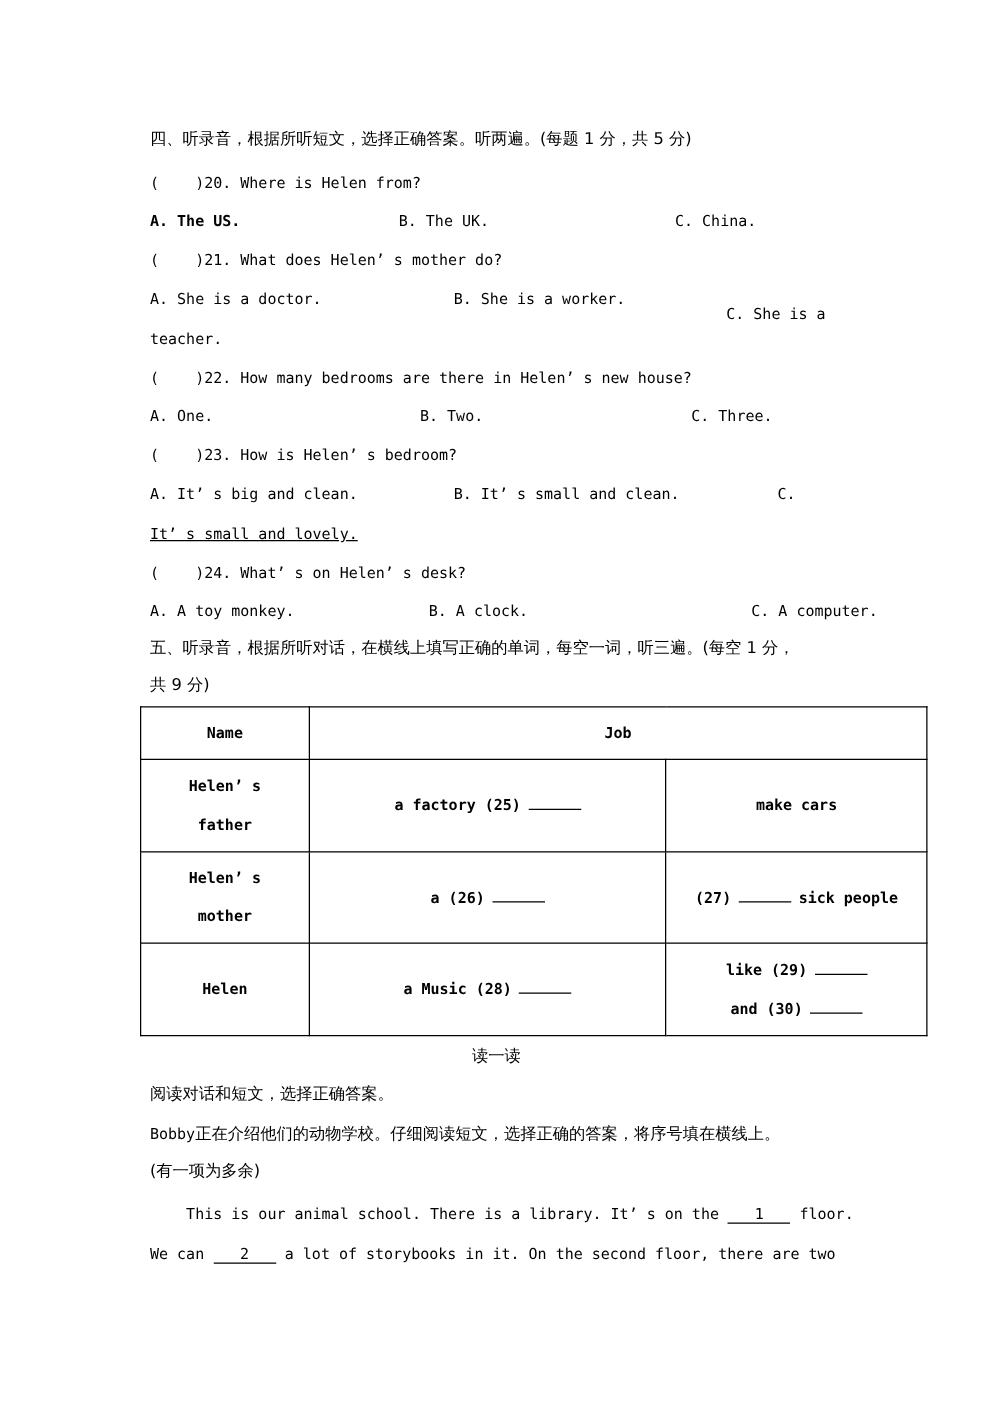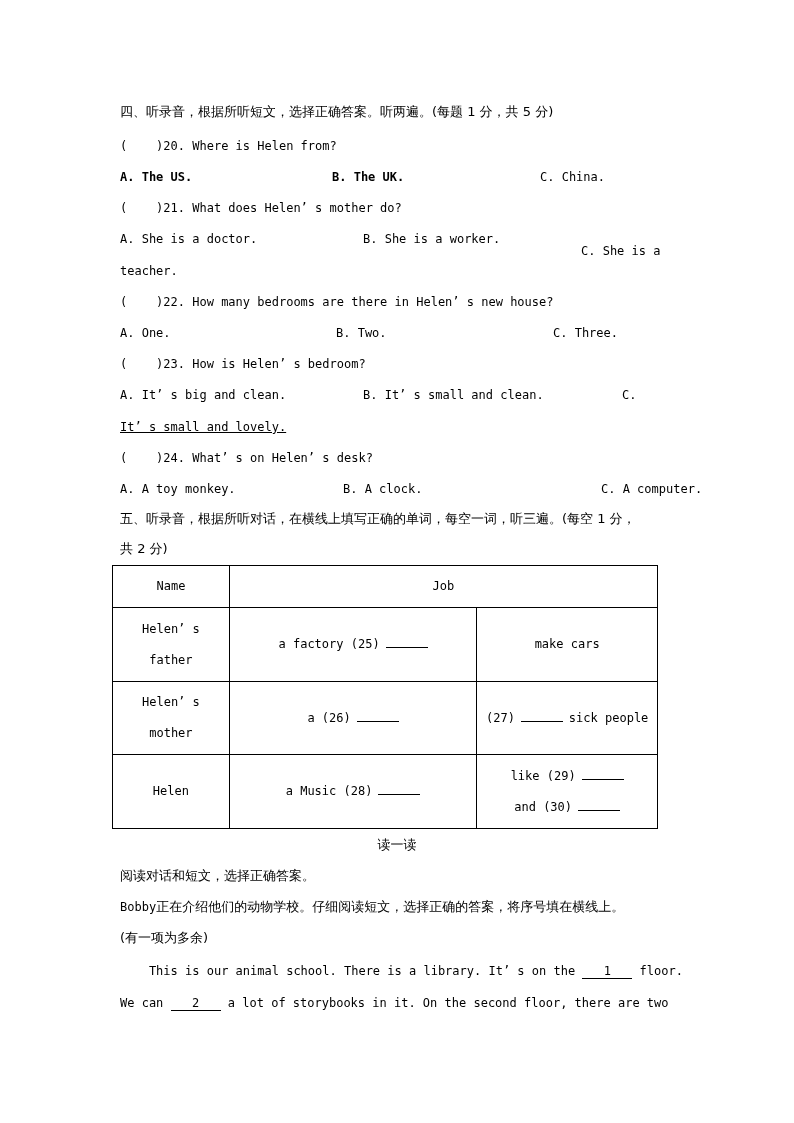--- a/index.html
+++ b/index.html
@@ -1,33 +1,33 @@
 <!DOCTYPE html>
 <html><head>
 <meta charset="utf-8">
 <style>
   html, body { margin:0; padding:0; background:#ffffff; }
   body { width:794px; height:1123px; position:relative; overflow:hidden;
          font-family: "DejaVu Sans Mono", "Liberation Mono", monospace; color:#000; }
   .line { position:absolute; left:120px; font-size:12px; white-space:pre; line-height:16px; }
   .cn { font-family: "DejaVu Sans", "Liberation Sans", sans-serif; font-size:13px; }
   .opt { position:absolute; font-size:12px; white-space:pre; line-height:16px; }
-  table.jobs { position:absolute; left:112px; top:565px; border-collapse:collapse; width:546px; }
+  table.jobs { position:absolute; left:112px; top:565px; border-collapse:collapse; width:630px;font-weight:bold; }
   table.jobs td { border:1.3px solid #000; text-align:center; vertical-align:middle; font-size:12px; padding:0; line-height:31px; }
   .blank { display:inline-block; width:42px; border-bottom:1px solid #000; height:12px; vertical-align:baseline; margin-left:6px; }
   .ublank { display:inline-block; border-bottom:1px solid #000; text-align:center; line-height:14px; }
 </style>
 </head>
 <body>
 
 <div class="line cn" style="top:104px;">四、听录音，根据所听短文，选择正确答案。听两遍。(每题 1 分，共 5 分)</div>
 
 <div class="line" style="top:138px;">(    )20. Where is Helen from?</div>
 <div class="opt" style="left:120px;top:169px;font-weight:bold;">A. The US.</div>
-<div class="opt" style="left:332px;top:169px;font-weight:bold;">B. The UK.</div>
+<div class="opt" style="left:319px;top:169px;">B. The UK.</div>
 <div class="opt" style="left:540px;top:169px;">C. China.</div>
 
 <div class="line" style="top:200px;">(    )21. What does Helen’ s mother do?</div>
 <div class="opt" style="left:120px;top:231px;">A. She is a doctor.</div>
 <div class="opt" style="left:363px;top:231px;">B. She is a worker.</div>
 <div class="opt" style="left:581px;top:243px;">C. She is a</div>
 <div class="opt" style="left:120px;top:263px;">teacher.</div>
 
 <div class="line" style="top:294px;">(    )22. How many bedrooms are there in Helen’ s new house?</div>
 <div class="opt" style="left:120px;top:325px;">A. One.</div>
@@ -39,21 +39,21 @@
 <div class="opt" style="left:363px;top:387px;">B. It’ s small and clean.</div>
 <div class="opt" style="left:622px;top:387px;">C.</div>
 <div class="opt" style="left:120px;top:419px;text-decoration:underline;">It’ s small and lovely.</div>
 
 <div class="line" style="top:450px;">(    )24. What’ s on Helen’ s desk?</div>
 <div class="opt" style="left:120px;top:481px;">A. A toy monkey.</div>
 <div class="opt" style="left:343px;top:481px;">B. A clock.</div>
 <div class="opt" style="left:560px;top:481px;margin-left:41px;">C. A computer.</div>
 
 <div class="line cn" style="top:511px;">五、听录音，根据所听对话，在横线上填写正确的单词，每空一词，听三遍。(每空 1 分，</div>
-<div class="line cn" style="top:541px;">共 2 分)</div>
+<div class="line cn" style="top:541px;">共 9 分)</div>
 
 <table class="jobs">
   <colgroup>
       <col style="width:117px">
       <col style="width:248px">
       <col style="width:181px">
     </colgroup>
   <tbody>
       <tr style="height:42px;">
     <td>Name</td>

